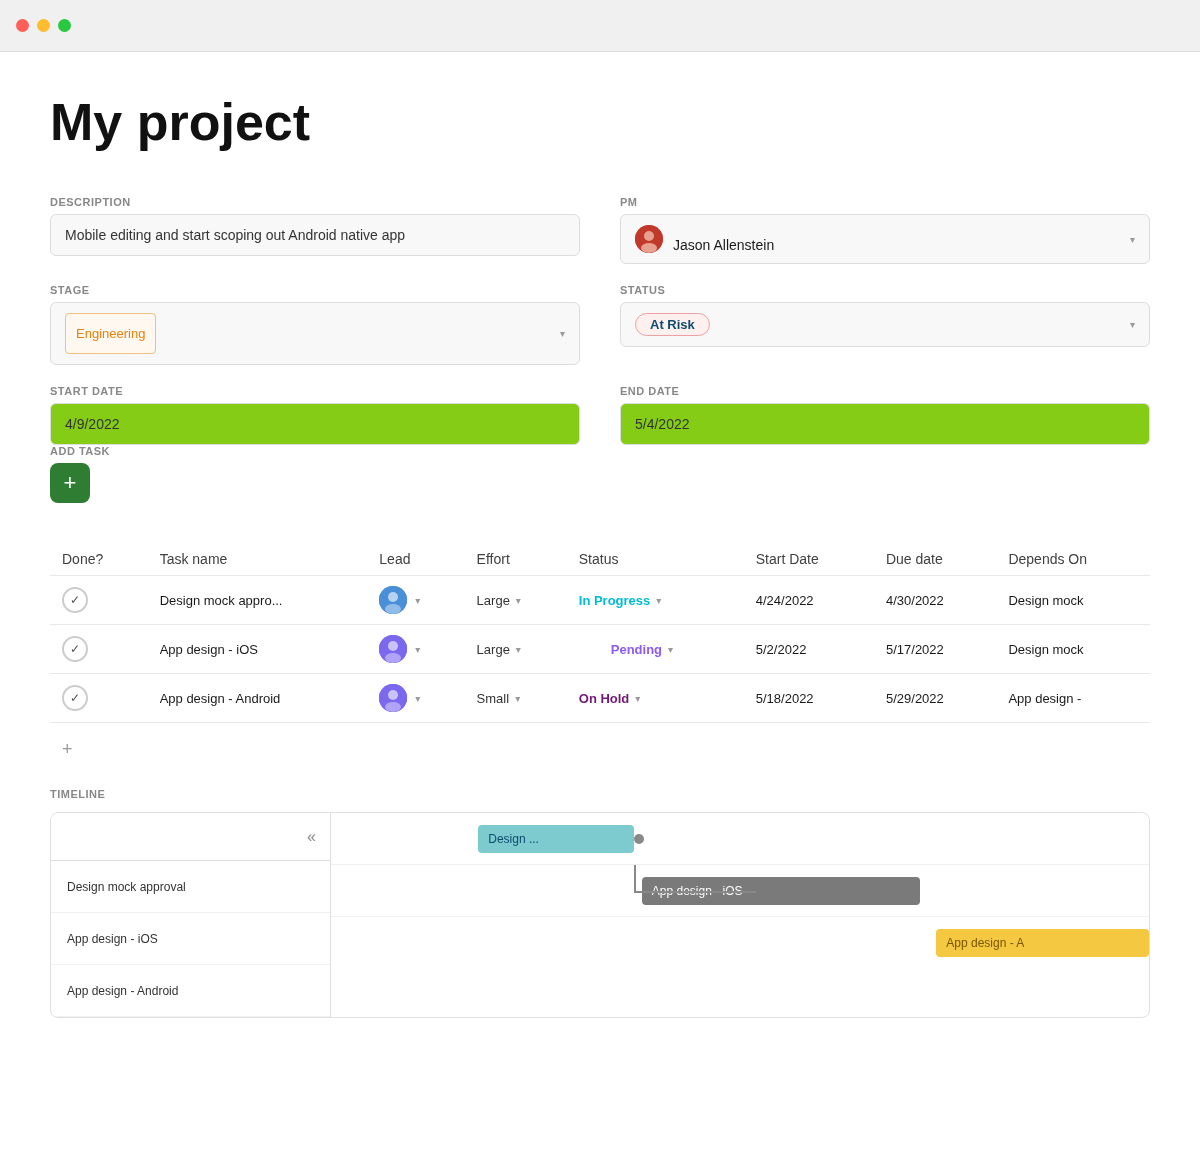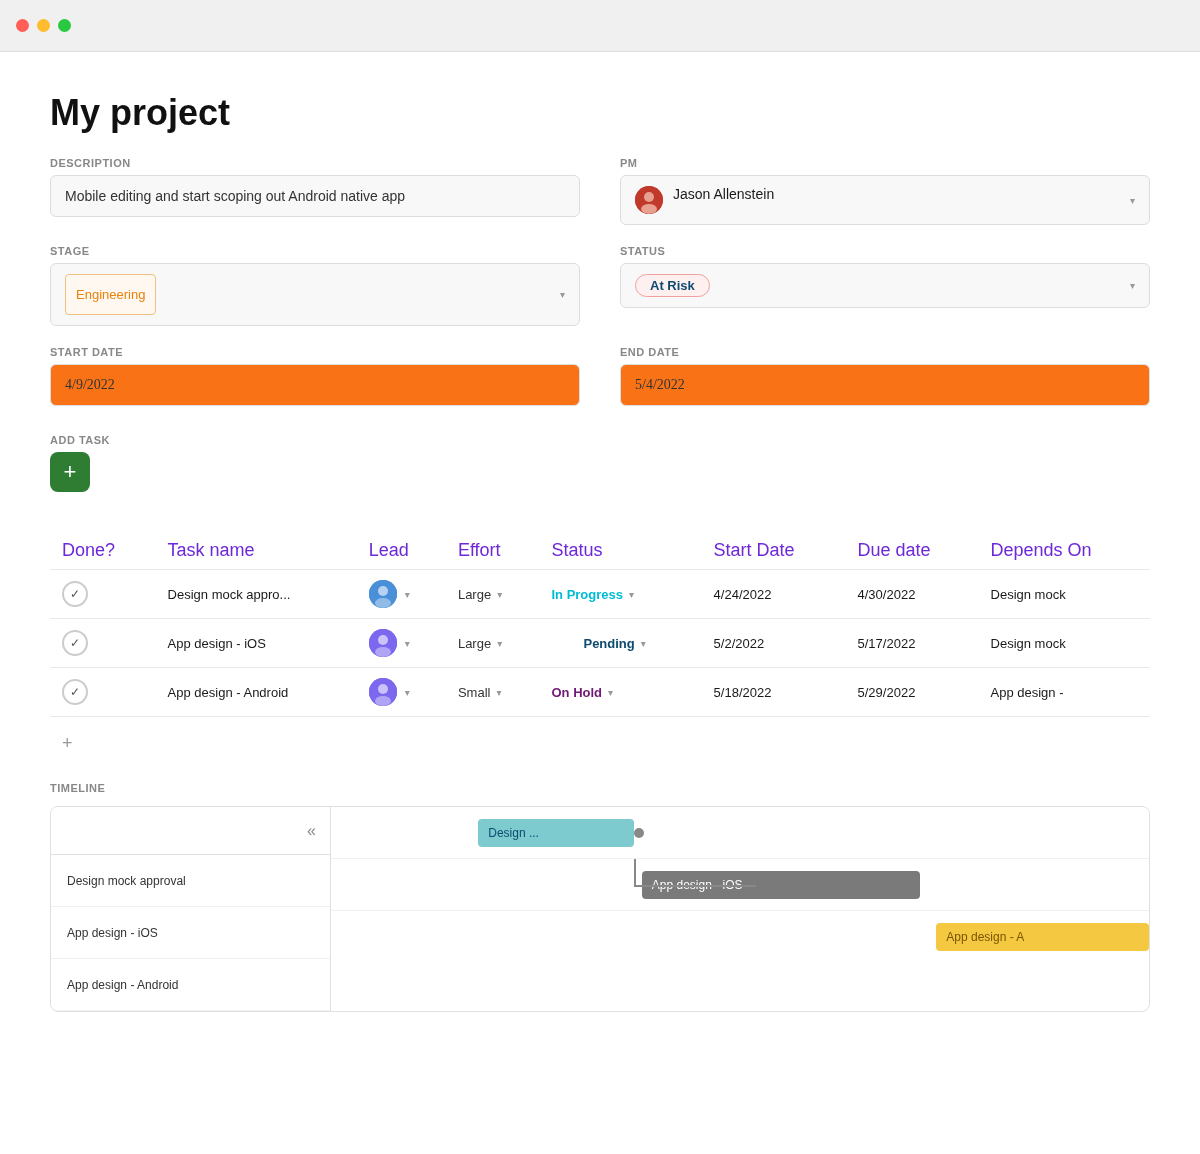--- a/index.html
+++ b/index.html
@@ -25,32 +25,31 @@
     .tl-yellow { background: #febc2e; }
     .tl-green { background: #28c840; }
 
     
     .main {
       padding: 40px 50px 30px 50px;
       max-width: 1200px;
     }
 
     .page-title {
-      font-size: 36px;
+      font-size: 52px;
       font-weight: 700;
-      margin-bottom: 23px;
+      margin-bottom: 44px;
       color: #111;
     }
 
     
     .form-grid {
       display: grid;
       grid-template-columns: 1fr 1fr;
       gap: 20px 40px;
-      margin-bottom: 28px;
     }
 
     .field-label {
       font-size: 11px;
       font-weight: 600;
       color: #888;
       letter-spacing: 0.5px;
       margin-bottom: 6px;
       text-transform: uppercase;
     }
@@ -137,23 +136,23 @@
 
     
     .task-table {
       width: 100%;
       border-collapse: collapse;
       margin-bottom: 8px;
     }
 
     .task-table th {
       text-align: left;
-      font-size: 18px;
+      font-size: 14px;
       font-weight: 500;
-      color: #6d28d9;
+      color: #404040;
       padding: 8px 12px;
       border-bottom: 1px solid #e8e8e8;
     }
 
     .task-table td {
       padding: 10px 12px;
       border-bottom: 1px solid #e8e8e8;
       vertical-align: middle;
       font-size: 13px;
     }
@@ -191,21 +190,21 @@
     .effort-select {
       display: flex;
       align-items: center;
       gap: 4px;
       cursor: pointer;
       color: #333;
       font-size: 13px;
     }
 
     .status-in-progress { color: #00bcd4; font-weight: 600; }
-    .status-pending { color: #0c4a6e; font-weight: 600; padding-left: 32px; }
+    .status-pending { color: #8b5cf6; font-weight: 600; padding-left: 32px; }
     .status-on-hold { color: #701a75; font-weight: 600; }
 
     .chevron-down {
       font-size: 10px;
       color: #999;
       margin-left: 2px;
     }
 
     .add-row {
       color: #999;
@@ -329,28 +328,27 @@
       background: #f8f8f8;
       border: 1px solid #ddd;
       border-radius: 6px;
       padding: 12px 14px;
       font-size: 14px;
       color: #333;
       width: 100%;
     }
 
     .date-input {
-      background: #f97316;
+      background: #84cc16;
       border: 1px solid #ddd;
       border-radius: 6px;
       padding: 12px 14px;
       font-size: 14px;
       color: #333;
       width: 100%;
-      font-family: Liberation Serif, serif;
     }
   </style>
 </head>
 <body>
 
 <div class="titlebar">
   <div class="traffic-lights">
     <div class="tl tl-red"></div>
     <div class="tl tl-yellow"></div>
     <div class="tl tl-green"></div>
@@ -364,21 +362,21 @@
   <div class="form-grid">
 
     <div>
       <div class="field-label">DESCRIPTION</div>
       <div class="desc-input">Mobile editing and start scoping out Android native app</div>
     </div>
 
     <div>
       <div class="field-label">PM</div>
       <div class="field-input-with-chevron pm-select">
-        <div style="display:flex;align-items:flex-start;gap:10px;">
+        <div style="display:flex;align-items:flex-end;gap:10px;">
           <div class="avatar-sm">
             <svg width="28" height="28" viewBox="0 0 28 28">
               <circle cx="14" cy="14" r="14" fill="#c0392b"></circle>
               <circle cx="14" cy="11" r="5" fill="#e8a090"></circle>
               <ellipse cx="14" cy="23" rx="8" ry="5" fill="#e8a090"></ellipse>
             </svg>
           </div>
           <span>Jason Allenstein</span>
         </div>
         <span class="chevron-down">▾</span>

